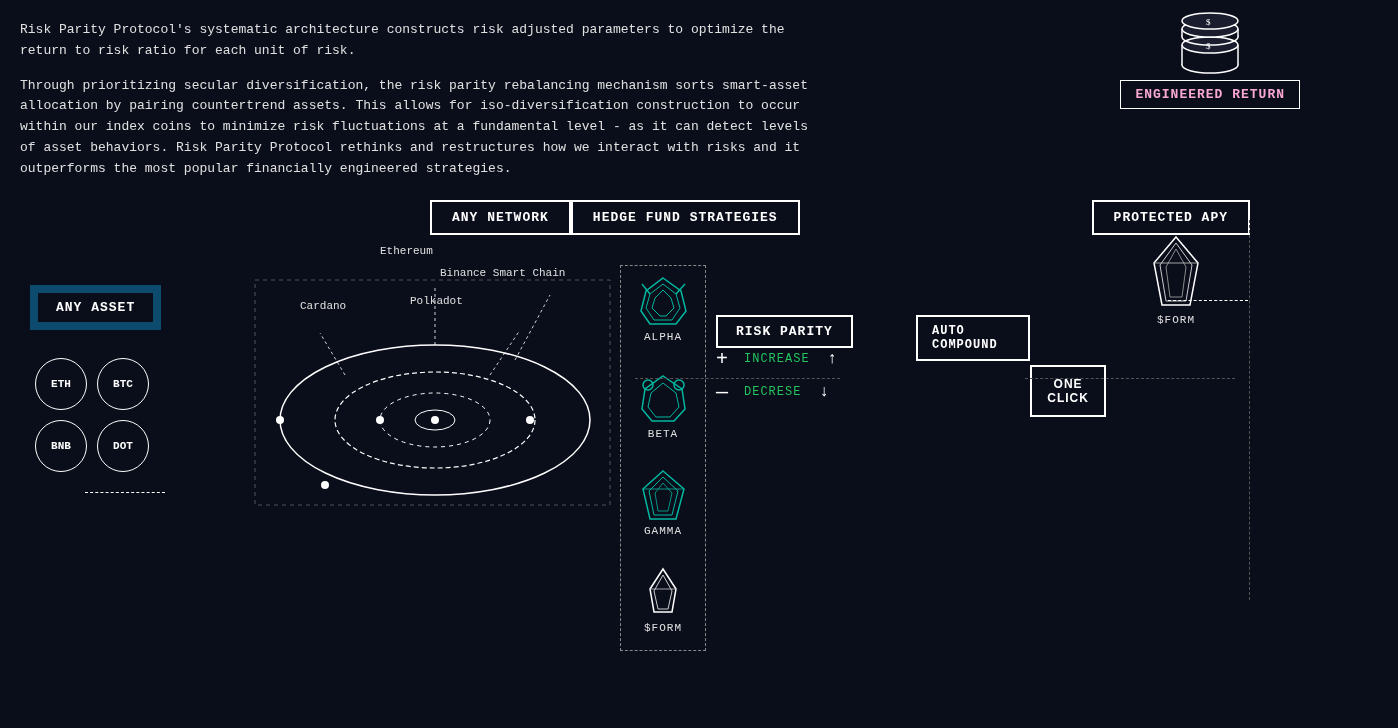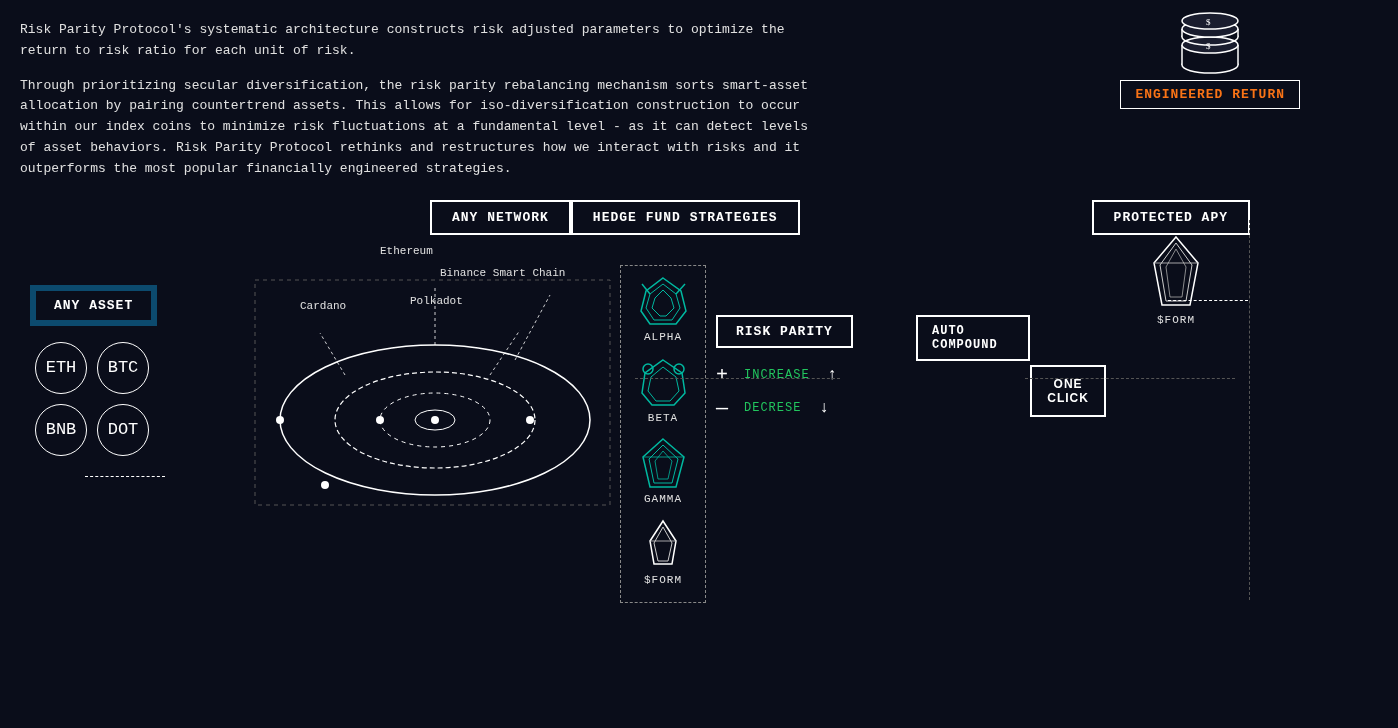--- a/index.html
+++ b/index.html
@@ -43,21 +43,21 @@
       width: 80px;
       height: 60px;
       position: relative;
     }
     .engineered-return-label {
       border: 1.5px solid #ffffff;
       padding: 6px 14px;
       font-size: 13px;
       font-weight: bold;
       letter-spacing: 1px;
-      color: #f97316;
+      color: #f9a8d4;
     }
 
     
     .main-section {
       position: relative;
       margin-top: 20px;
       width: 100%;
     }
 
     
@@ -91,43 +91,43 @@
     .left-panel {
       display: flex;
       flex-direction: column;
       align-items: flex-start;
       margin-top: 30px;
       margin-left: 10px;
       flex-shrink: 0;
       width: 210px;
     }
     .any-asset-label {
-      border: 6px solid #0c4a6e;
+      border: 8px solid #0c4a6e;
       padding: 7px 18px;
       font-size: 13px;
       font-weight: bold;
       letter-spacing: 1px;
-      margin-bottom: 16px;
+      margin-bottom: 28px;
     }
     .asset-coins {
       display: grid;
       grid-template-columns: 1fr 1fr;
       gap: 10px;
       margin-left: 5px;
     }
     .coin-badge {
       border: 1.5px solid #ffffff;
       border-radius: 50%;
       width: 52px;
       height: 52px;
       display: flex;
       align-items: center;
       justify-content: center;
-      font-size: 17px;
-      font-weight: normal;
+      font-size: 11px;
+      font-weight: bold;
       color: #ffffff;
     }
 
     
     .ellipse-panel {
       position: relative;
       width: 380px;
       height: 280px;
       flex-shrink: 0;
       margin-top: -10px;
@@ -173,21 +173,20 @@
       width: 200px;
       margin-top: 60px;
       padding-left: 10px;
     }
     .risk-parity-label {
       border: 2px solid #ffffff;
       padding: 7px 18px;
       font-size: 13px;
       font-weight: bold;
       letter-spacing: 1px;
-      margin-bottom: 16px;
       background: #0a0d1a;
     }
     .rp-controls {
       display: flex;
       flex-direction: column;
       gap: 10px;
     }
     .rp-row {
       display: flex;
       align-items: center;
@@ -349,21 +348,21 @@
 
           <line x1="185" y1="70" x2="185" y2="10" stroke="#ffffff" stroke-width="0.8" stroke-dasharray="3,3"></line>
           <line x1="265" y1="85" x2="300" y2="20" stroke="#ffffff" stroke-width="0.8" stroke-dasharray="3,3"></line>
           <line x1="240" y1="100" x2="270" y2="55" stroke="#ffffff" stroke-width="0.8" stroke-dasharray="3,3"></line>
           <line x1="95" y1="100" x2="70" y2="58" stroke="#ffffff" stroke-width="0.8" stroke-dasharray="3,3"></line>
         </svg>
       </div>
 
       <div style="position:relative; margin-top:0; flex-shrink:0;">
 
-        <div style="border:1px dashed #888; padding:8px 12px; display:flex; flex-direction:column; gap:4px; margin-top:10px;">
+        <div style="border:1px dashed #888; padding:8px 12px; display:flex; flex-direction:column; gap:20px; margin-top:10px;">
 
           <div class="strategy-item">
             <div class="strategy-icon">
               <svg width="55" height="50" viewBox="0 0 55 50">
 
                 <polygon points="27,2 45,15 50,35 40,48 14,48 5,35 10,15" fill="none" stroke="#00b8a0" stroke-width="1.5"></polygon>
                 <polygon points="27,8 40,18 44,32 36,44 18,44 10,32 14,18" fill="none" stroke="#00b8a0" stroke-width="1"></polygon>
                 <polygon points="27,14 35,22 38,32 30,40 24,40 16,32 19,22" fill="none" stroke="#00b8a0" stroke-width="1"></polygon>
 
                 <line x1="14" y1="18" x2="6" y2="8" stroke="#00b8a0" stroke-width="1.5"></line>

